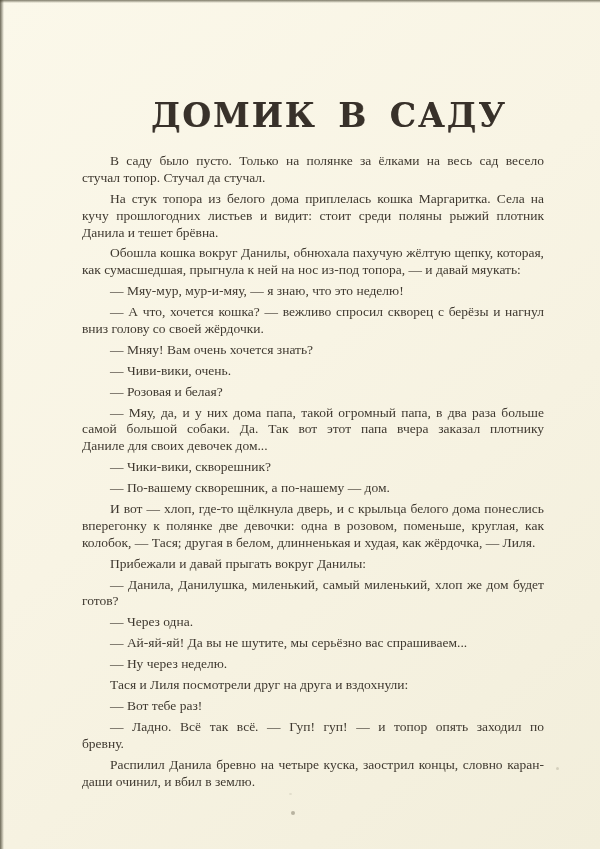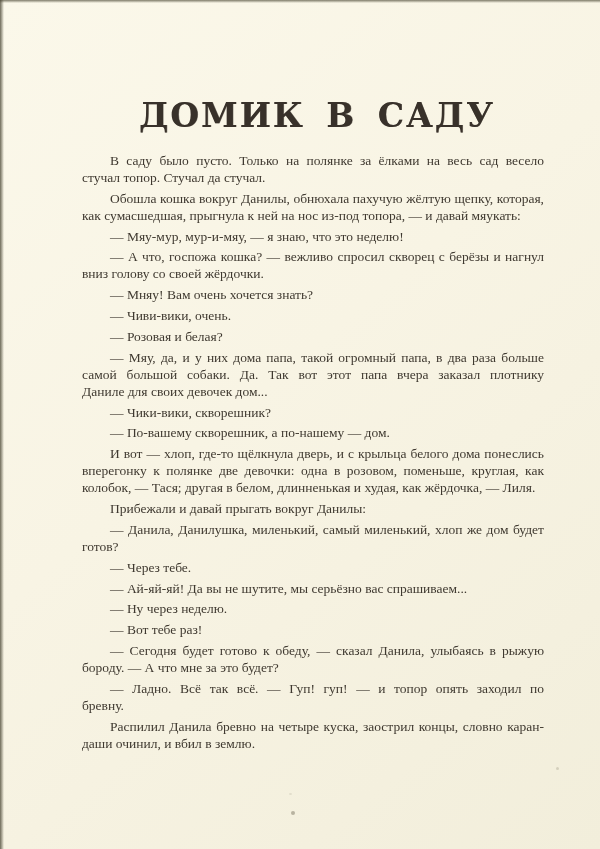--- a/index.html
+++ b/index.html
@@ -23,21 +23,21 @@
   }
   .scan-edge-left {
     position: absolute;
     top: 0; left: 0;
     width: 4px; height: 849px;
     background: linear-gradient(to right, rgba(74,71,53,0.8), rgba(74,71,53,0.0));
   }
   .title {
     position: absolute;
     top: 96px;
-    left: 82px;
+    left: 94px;
     width: 470px;
     margin: 0;
     text-align: center;
     font-family: "DejaVu Serif", "Liberation Serif", serif;
     font-weight: bold;
     font-size: 33px;
     letter-spacing: 2px;
     word-spacing: 8px;
     color: #38312a;
     text-shadow: 0.4px 0.4px 0 rgba(56,49,42,0.55);
@@ -77,28 +77,33 @@
 <div class="scan-edge-left"></div>
 
 <h1 class="title">ДОМИК В САДУ</h1>
 
 <div class="text-block">
     <div class="para">
       <div class="line first">В саду было пусто. Только на полянке за ёлками на весь сад весело</div>
       <div class="line plast">стучал топор. Стучал да стучал.</div>
     </div>
     <div class="para">
+      <div class="line first">На стук топора из белого дома приплелась кошка Маргаритка. Села на</div>
+      <div class="line">кучу прошлогодних листьев и видит: стоит среди поляны рыжий плотник</div>
+      <div class="line plast">Данила и тешет брёвна.</div>
+    </div>
+    <div class="para">
       <div class="line first">Обошла кошка вокруг Данилы, обнюхала пахучую жёлтую щепку, которая,</div>
       <div class="line plast">как сумасшедшая, прыгнула к ней на нос из-под топора, — и давай мяукать:</div>
     </div>
     <div class="para">
       <div class="line first plast">— Мяу-мур, мур-и-мяу, — я знаю, что это неделю!</div>
     </div>
     <div class="para">
-      <div class="line first">— А что, госпожа кошка? — вежливо спросил скворец с берёзы и нагнул</div>
+      <div class="line first">— А что, хочется кошка? — вежливо спросил скворец с берёзы и нагнул</div>
       <div class="line plast">вниз голову со своей жёрдочки.</div>
     </div>
     <div class="para">
       <div class="line first plast">— Мняу! Вам очень хочется знать?</div>
     </div>
     <div class="para">
       <div class="line first plast">— Чиви-вики, очень.</div>
     </div>
     <div class="para">
       <div class="line first plast">— Розовая и белая?</div>
@@ -120,34 +125,33 @@
       <div class="line plast">колобок, — Тася; другая в белом, длинненькая и худая, как жёрдочка, — Лиля.</div>
     </div>
     <div class="para">
       <div class="line first plast">Прибежали и давай прыгать вокруг Данилы:</div>
     </div>
     <div class="para">
       <div class="line first">— Данила, Данилушка, миленький, самый миленький, хлоп же дом будет</div>
       <div class="line plast">готов?</div>
     </div>
     <div class="para">
-      <div class="line first plast">— Через тебе.</div>
+      <div class="line first plast">— Через одна.</div>
     </div>
     <div class="para">
       <div class="line first plast">— Ай-яй-яй! Да вы не шутите, мы серьёзно вас спрашиваем...</div>
     </div>
     <div class="para">
       <div class="line first plast">— Ну через неделю.</div>
     </div>
     <div class="para">
-      <div class="line first plast">— Вот тебе раз!</div>
+      <div class="line first plast">Тася и Лиля посмотрели друг на друга и вздохнули:</div>
     </div>
     <div class="para">
-      <div class="line first">— Сегодня будет готово к обеду, — сказал Данила, улыбаясь в рыжую</div>
-      <div class="line plast">бороду. — А что мне за это будет?</div>
+      <div class="line first plast">— Вот тебе раз!</div>
     </div>
     <div class="para">
       <div class="line first">— Ладно. Всё так всё. — Гуп! гуп! — и топор опять заходил по</div>
       <div class="line plast">бревну.</div>
     </div>
     <div class="para">
       <div class="line first">Распилил Данила бревно на четыре куска, заострил концы, словно каран-</div>
       <div class="line plast">даши очинил, и вбил в землю.</div>
     </div>
   </div>

